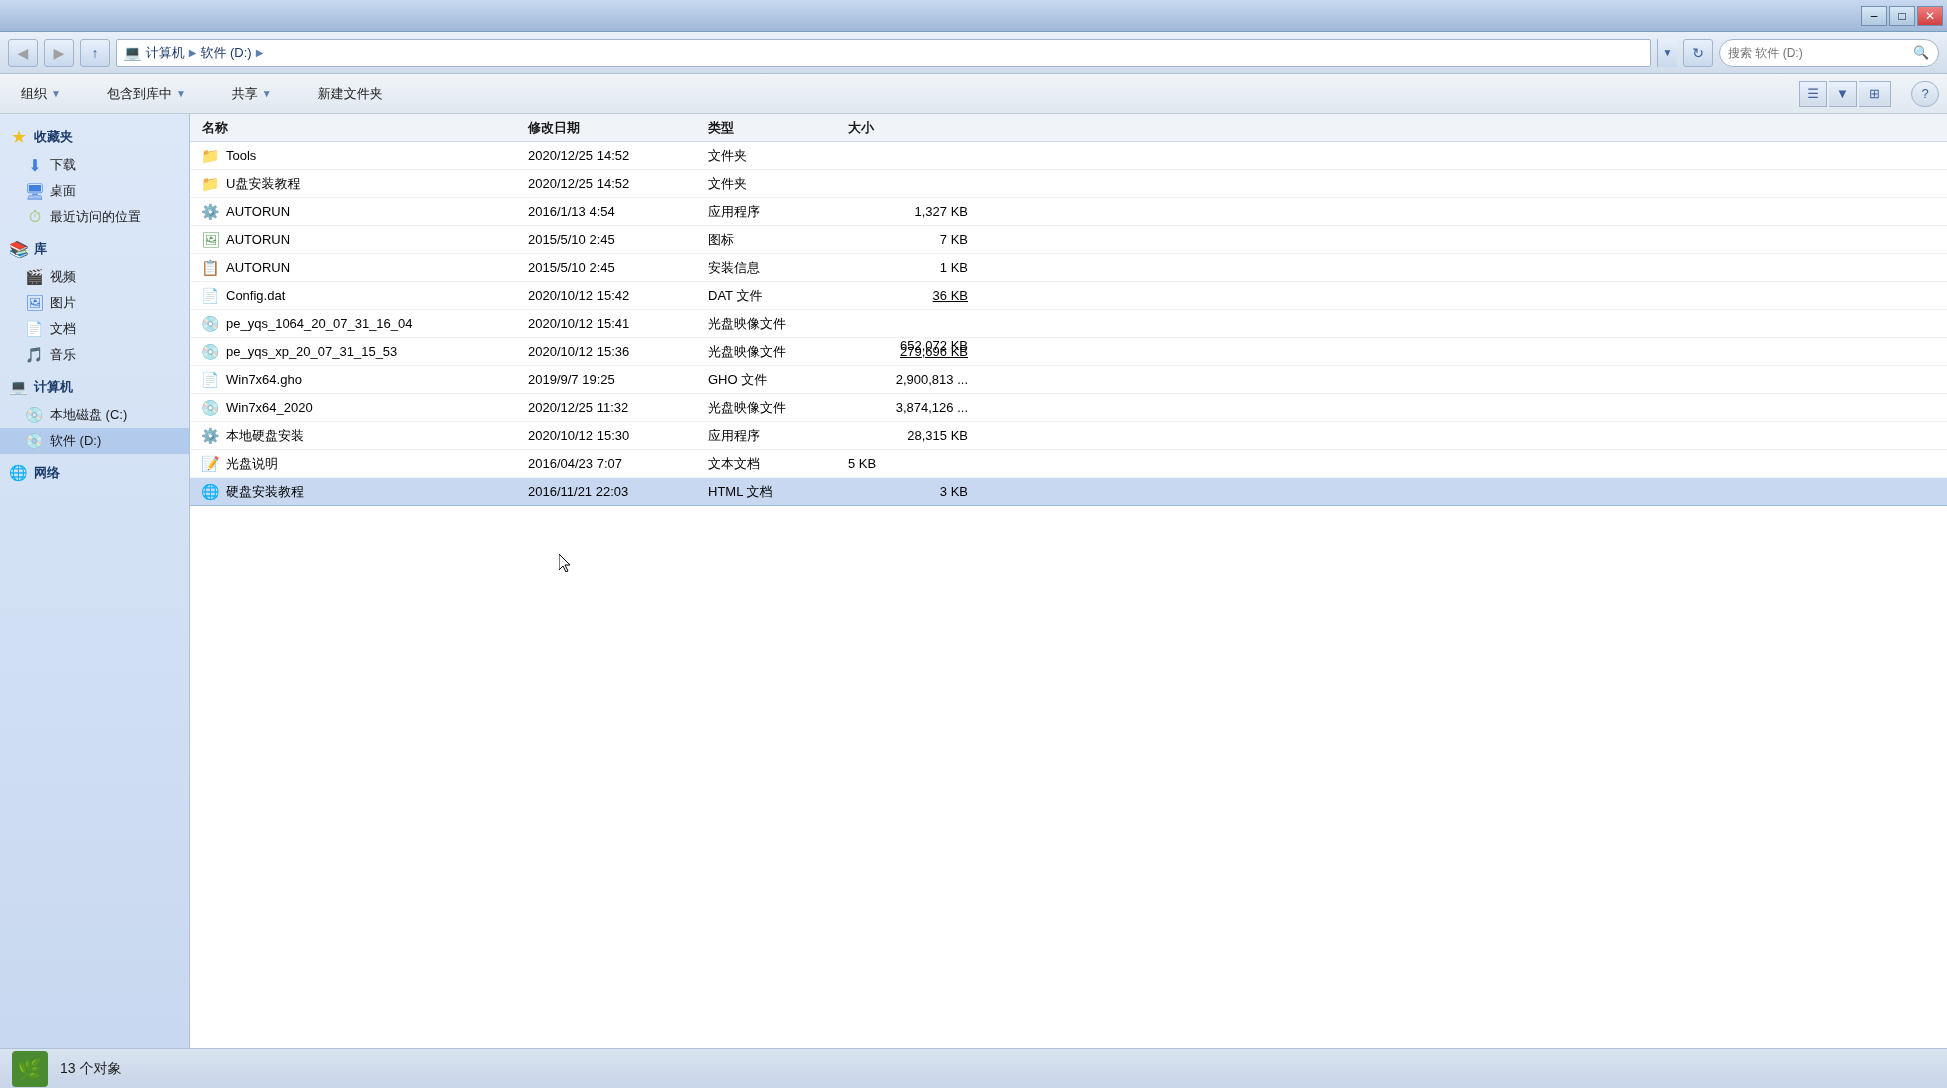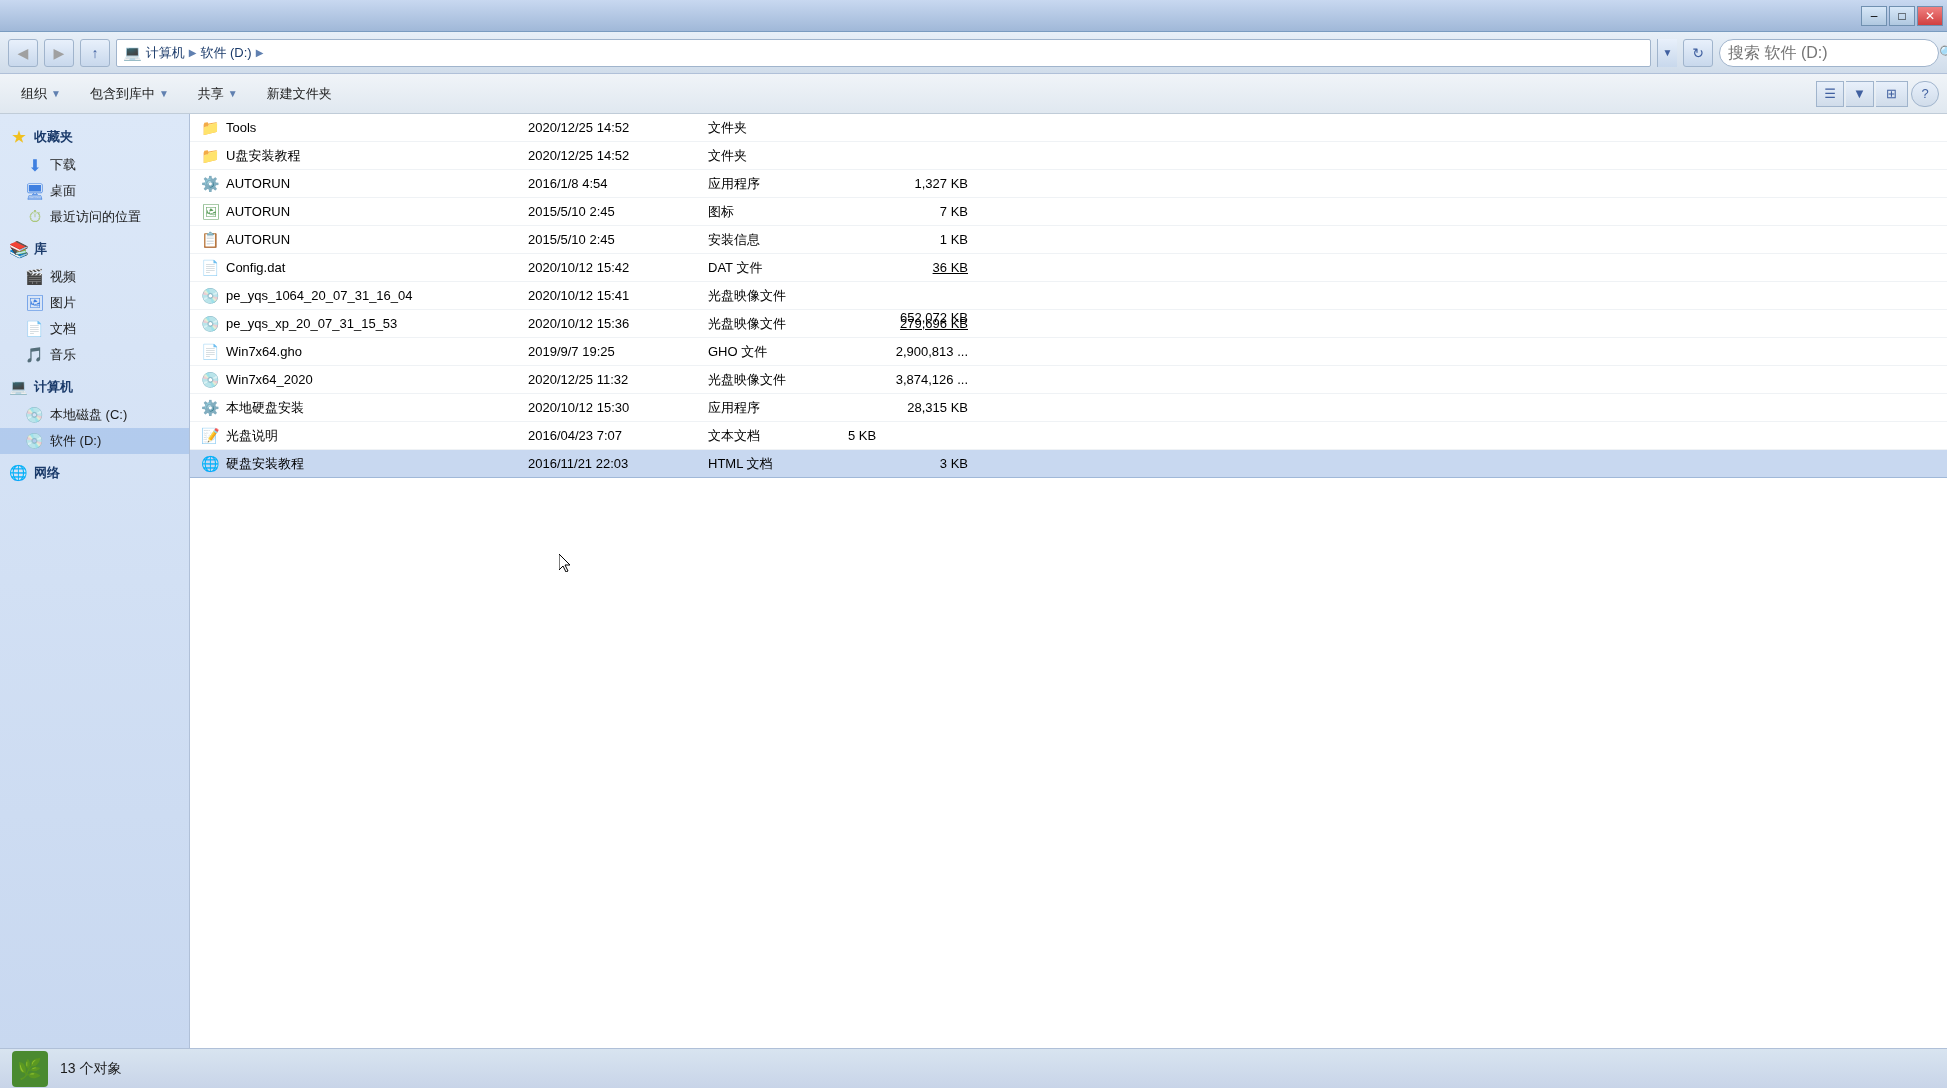--- a/index.html
+++ b/index.html
@@ -127,38 +127,38 @@
       border-radius: 14px;
       display: flex;
       align-items: center;
       padding: 0 8px;
       gap: 4px;
     }
     .search-input {
       border: none;
       outline: none;
       flex: 1;
-      font-size: 16px;
+      font-size: 12px;
       background: transparent;
       color: #808080;
     }
     .search-icon {
       color: #6080b0;
       font-size: 13px;
     }
 
     
     .toolbar {
       height: 40px;
       background: linear-gradient(to bottom, #f0f4f8, #e0e8f0);
       display: flex;
       align-items: center;
       padding: 0 8px;
       border-bottom: 1px solid #c0ccd8;
-      gap: 3px;
+      gap: 20px;
     }
     .toolbar-btn {
       height: 30px;
       padding: 0 12px;
       border: 1px solid transparent;
       background: transparent;
       border-radius: 3px;
       display: flex;
       align-items: center;
       gap: 4px;
@@ -468,20 +468,26 @@
     <div class="sidebar-section">
       <div class="sidebar-section-header">
         <span class="sidebar-icon icon-network">🌐</span>
         <span>网络</span>
       </div>
     </div>
 
   </div>
 
   <div class="file-list-container">
+    <div class="file-list-header">
+      <div class="col-name">名称</div>
+      <div class="col-date">修改日期</div>
+      <div class="col-type">类型</div>
+      <div class="col-size">大小</div>
+    </div>
     <div class="file-list" id="file-list">
     <div class="file-row">
     <div class="col-name">
       <span class="file-icon" style="color:#e8a020">📁</span>
       <span>Tools</span>
     </div>
     <div class="col-date">2020/12/25 14:52</div>
     <div class="col-type">文件夹</div>
     <div class="col-size" style="text-align:right; padding-right:20px;"></div>
   </div>
@@ -492,21 +498,21 @@
     </div>
     <div class="col-date">2020/12/25 14:52</div>
     <div class="col-type">文件夹</div>
     <div class="col-size" style="text-align:right; padding-right:20px;"></div>
   </div>
         <div class="file-row">
     <div class="col-name">
       <span class="file-icon" style="color:#4080e0">⚙️</span>
       <span>AUTORUN</span>
     </div>
-    <div class="col-date">2016/1/8 4:54</div>
+    <div class="col-date">2016/1/13 4:54</div>
     <div class="col-type">应用程序</div>
     <div class="col-size" style="text-align:right; padding-right:20px;">1,327 KB</div>
   </div>
         <div class="file-row">
     <div class="col-name">
       <span class="file-icon" style="color:#60a060">🖼</span>
       <span>AUTORUN</span>
     </div>
     <div class="col-date">2015/5/10 2:45</div>
     <div class="col-type">图标</div>

